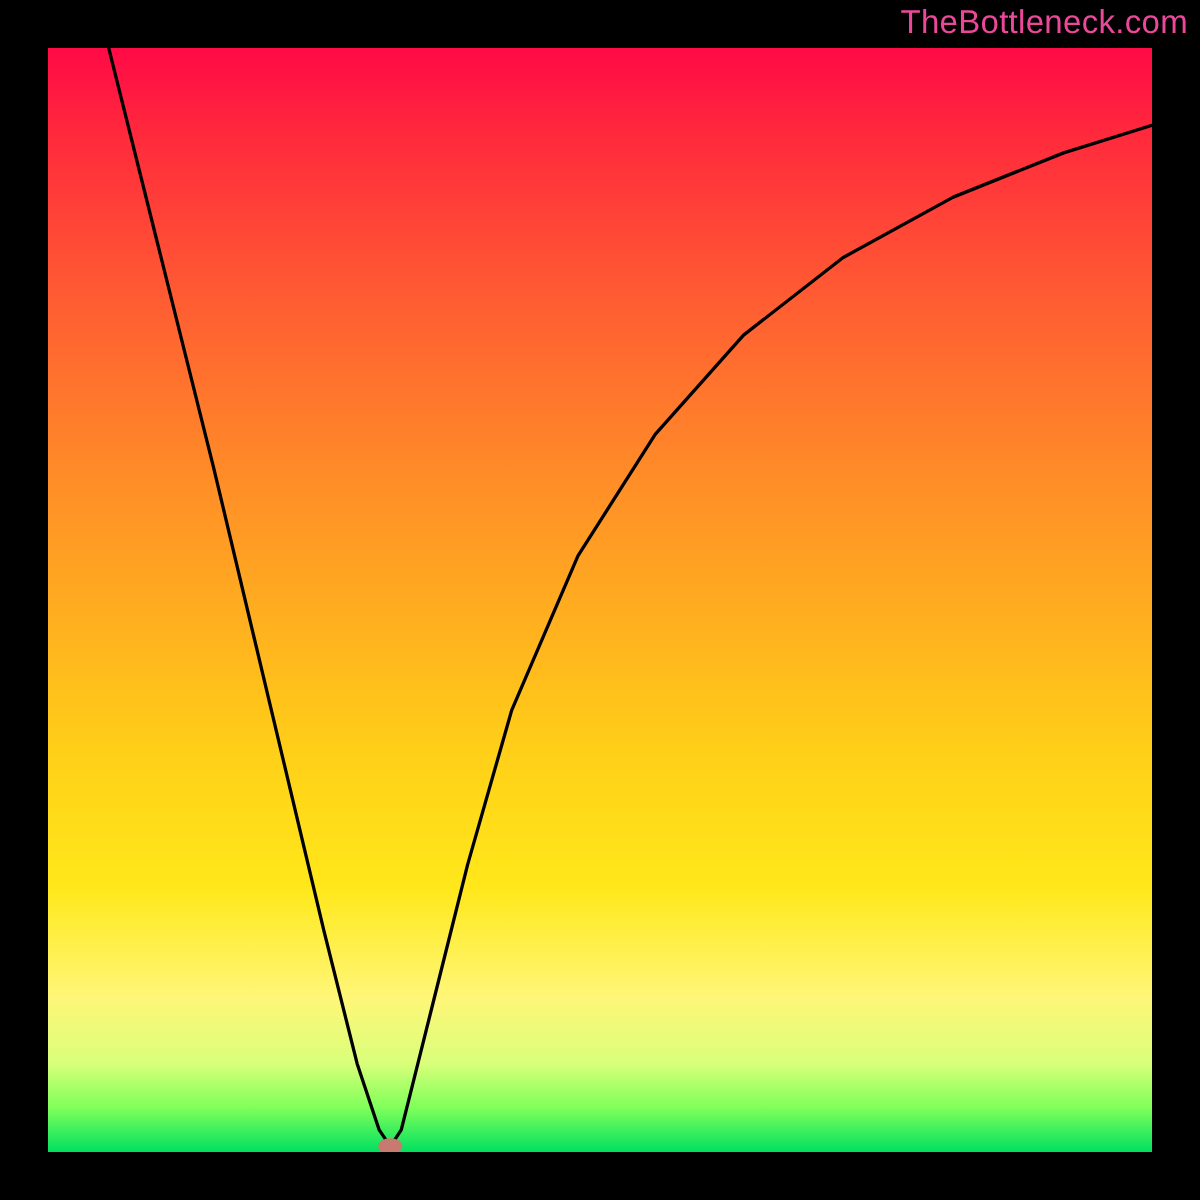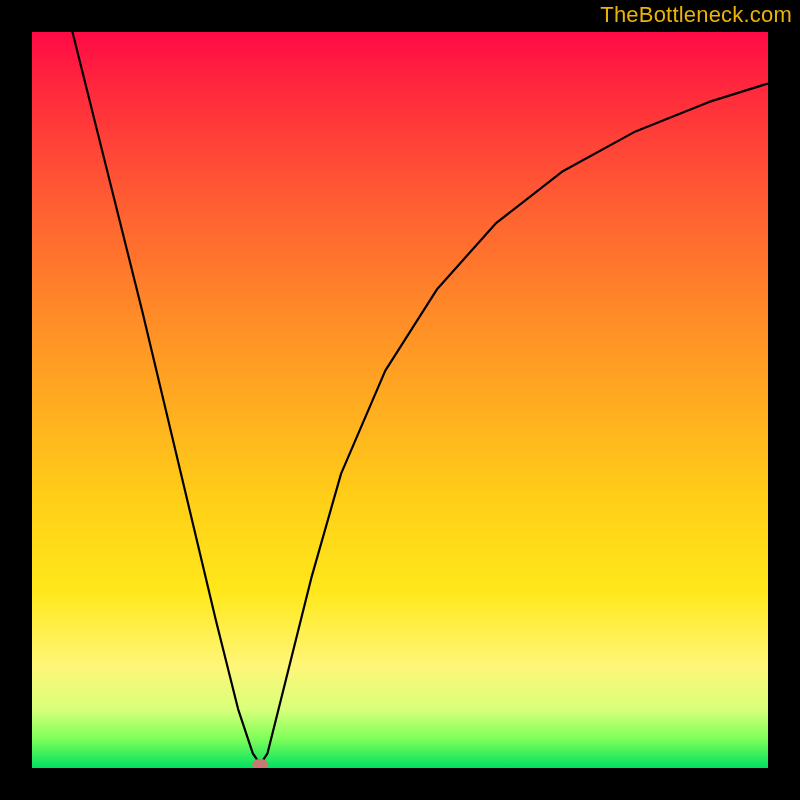--- a/index.html
+++ b/index.html
@@ -45,21 +45,21 @@
     position: absolute;
     left: 0;
     top: 0;
     width: 736px;
     height: 736px;
   }
   .watermark {
     position: absolute;
     top: 2px;
     right: 8px;
-    color: #eab308;
+    color: #ec4899;
     font-size: 22px;
     font-weight: 500;
     letter-spacing: 0.2px;
     user-select: none;
   }
   .curve-line {
     fill: none;
     stroke: #000;
     stroke-width: 2.2;
     stroke-linejoin: round;

